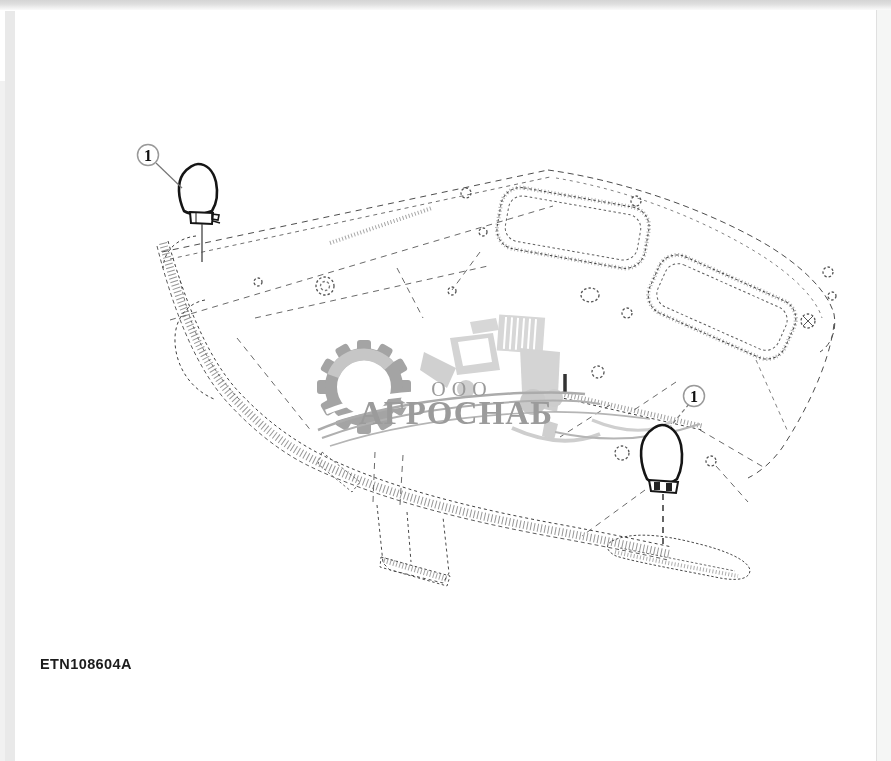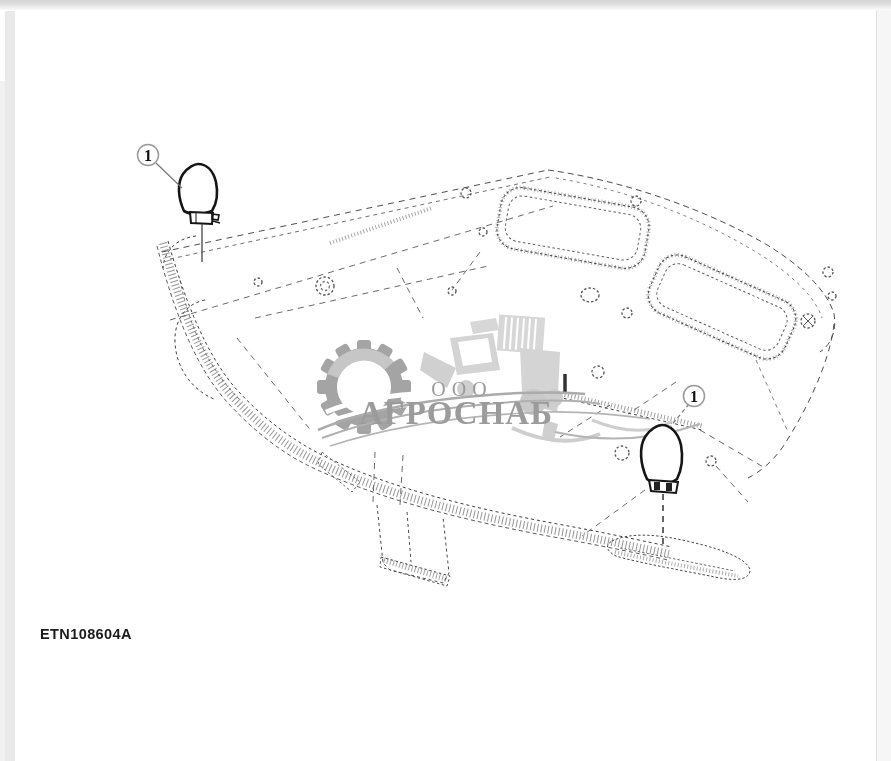--- a/index.html
+++ b/index.html
@@ -5,21 +5,21 @@
   html,body{margin:0;padding:0;background:#fff;}
   .page{position:relative;width:891px;height:761px;background:#ffffff;overflow:hidden;
         font-family:"Liberation Sans",sans-serif;}
   .top-bar{position:absolute;left:0;top:0;width:891px;height:10px;
            background:linear-gradient(to bottom,#d4d4d4 0%,#dedede 40%,#efefef 75%,#fafafa 100%);}
   .left-strip{position:absolute;left:5px;top:11px;width:10px;height:750px;background:#e9e9e9;}
   .left-notch{position:absolute;left:0;top:11px;width:5px;height:70px;background:#ffffff;}
   .left-under{position:absolute;left:0;top:81px;width:5px;height:680px;background:#f1f1f1;}
   .right-strip{position:absolute;left:876px;top:10px;width:15px;height:751px;
                background:#f5f6f5;border-left:1px solid #e0e0e0;box-sizing:border-box;}
-  .part-code{position:absolute;left:40px;top:626px;font-size:14.5px;font-weight:bold;
+  .part-code{position:absolute;left:40px;top:656px;font-size:14.5px;font-weight:bold;
              letter-spacing:.4px;color:#1c1c1c;}
   svg{position:absolute;left:0;top:0;}
   .wm-ooo{font-family:"Liberation Serif",serif;font-size:20px;letter-spacing:6px;fill:#9a9a9a;}
   .wm-name{font-family:"Liberation Serif",serif;font-size:33px;font-weight:bold;
            letter-spacing:1px;fill:#9b9b9b;}
   .callout-digit{font-family:"Liberation Serif",serif;font-size:16px;font-weight:bold;fill:#111;}
 </style>
 </head>
 <body>
 

